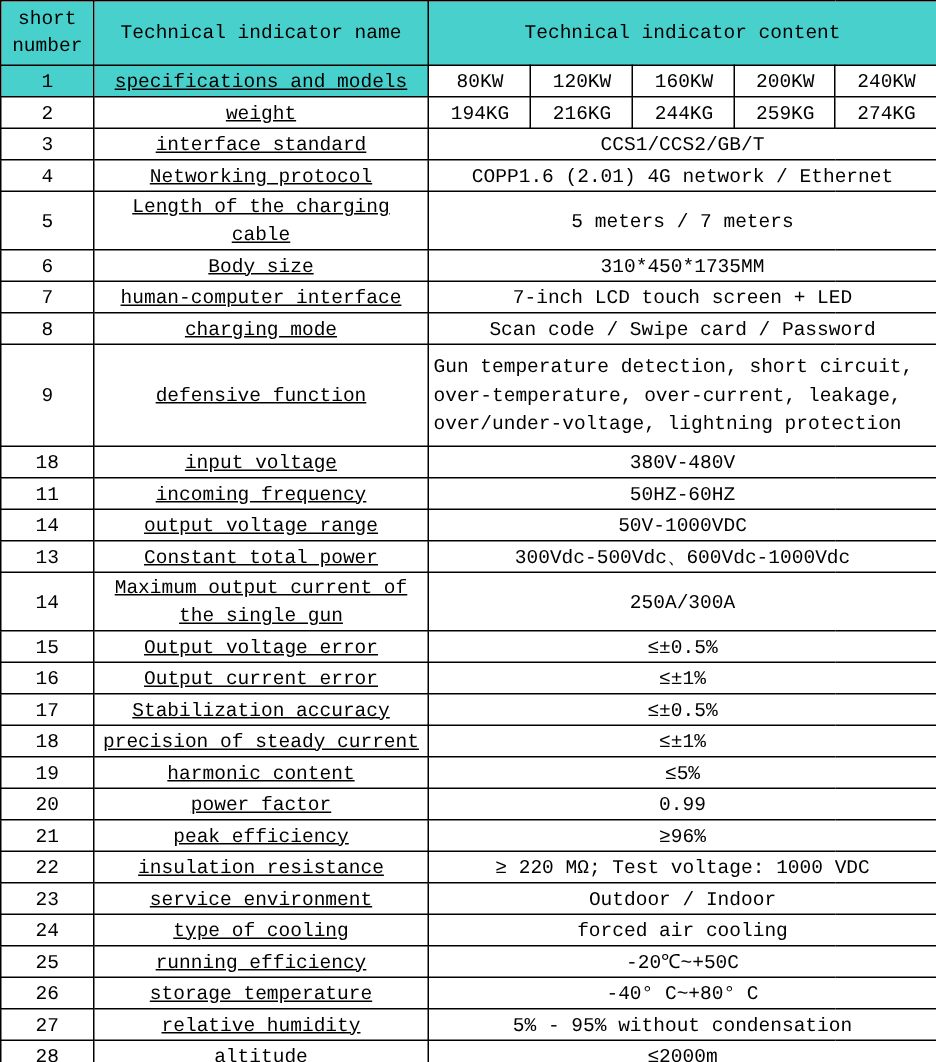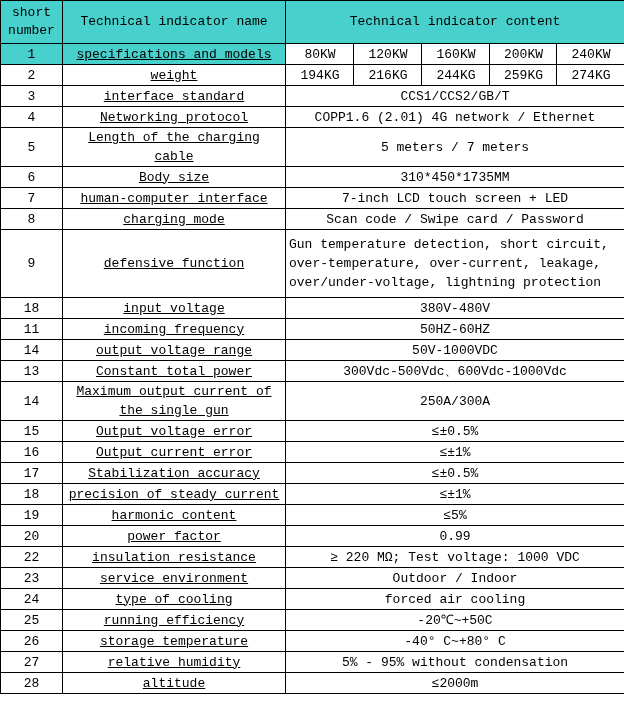--- a/index.html
+++ b/index.html
@@ -165,20 +165,25 @@
         <td class="serial">19</td>
         <td class="name">harmonic content</td>
         <td class="content" colspan="5">≤5%</td>
       </tr>
       <tr>
         <td class="serial">20</td>
         <td class="name">power factor</td>
         <td class="content" colspan="5">0.99</td>
       </tr>
       <tr>
+        <td class="serial">21</td>
+        <td class="name">peak efficiency</td>
+        <td class="content" colspan="5">≥96%</td>
+      </tr>
+      <tr>
         <td class="serial">22</td>
         <td class="name">insulation resistance</td>
         <td class="content" colspan="5">≥ 220 MΩ; Test voltage: 1000 VDC</td>
       </tr>
       <tr>
         <td class="serial">23</td>
         <td class="name">service environment</td>
         <td class="content" colspan="5">Outdoor / Indoor</td>
       </tr>
       <tr>

